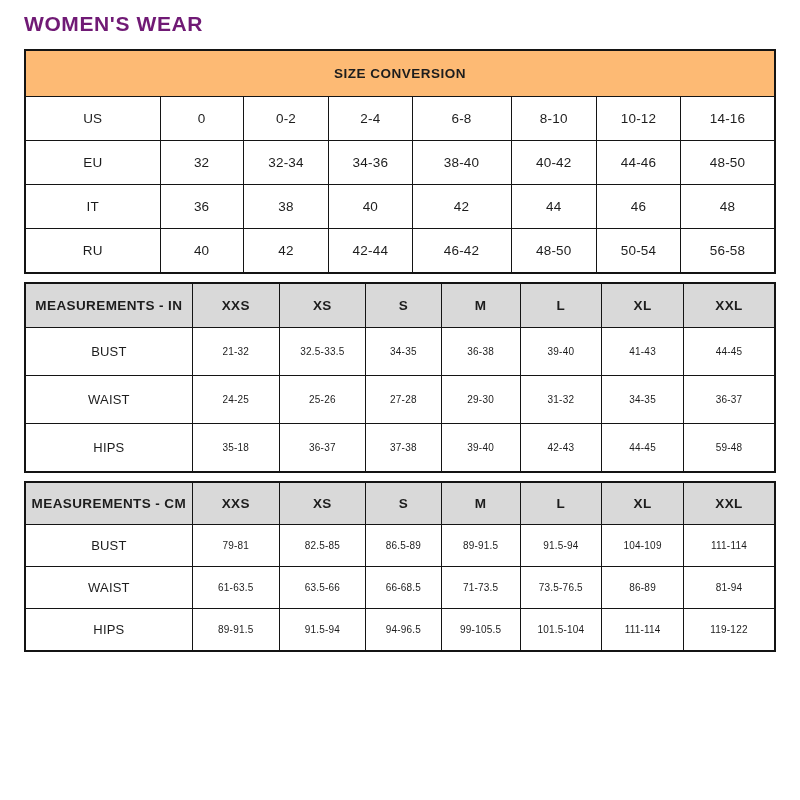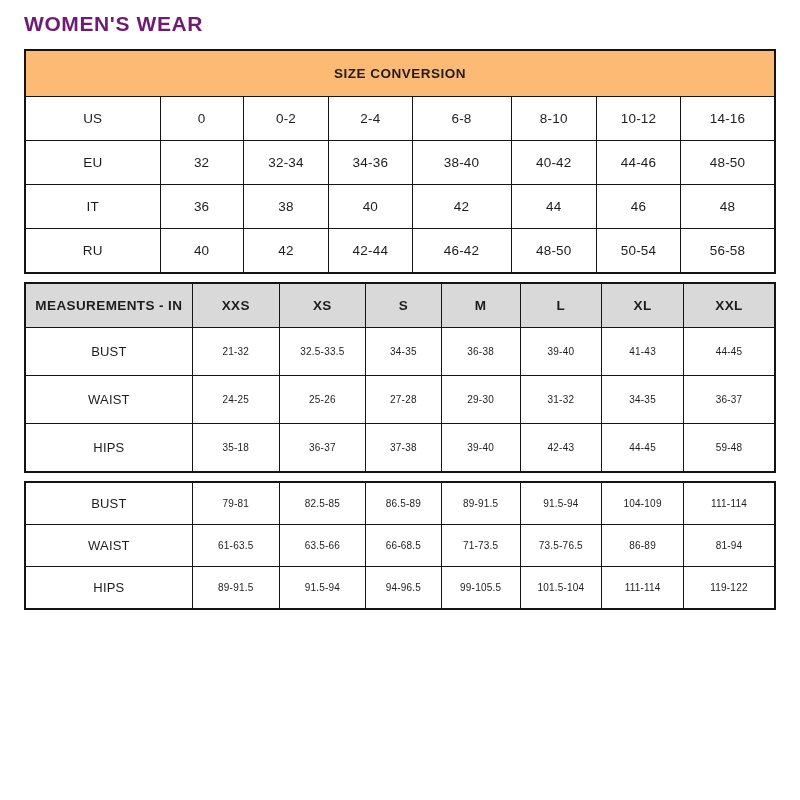--- a/index.html
+++ b/index.html
@@ -198,20 +198,30 @@
       <col style="width:22.3%">
         <col style="width:11.6%">
         <col style="width:11.5%">
         <col style="width:10.1%">
       <col style="width:10.5%">
         <col style="width:10.9%">
         <col style="width:10.9%">
         <col style="width:12.2%">
     </colgroup>
     <tbody>
+      <tr class="head-row">
+        <td>MEASUREMENTS - CM</td>
+        <td>XXS</td>
+        <td>XS</td>
+        <td>S</td>
+        <td>M</td>
+        <td>L</td>
+        <td>XL</td>
+        <td>XXL</td>
+      </tr>
       <tr class="data-row">
         <td>BUST</td>
         <td>79-81</td>
         <td>82.5-85</td>
         <td>86.5-89</td>
         <td>89-91.5</td>
         <td>91.5-94</td>
         <td>104-109</td>
         <td>111-114</td>
       </tr>

